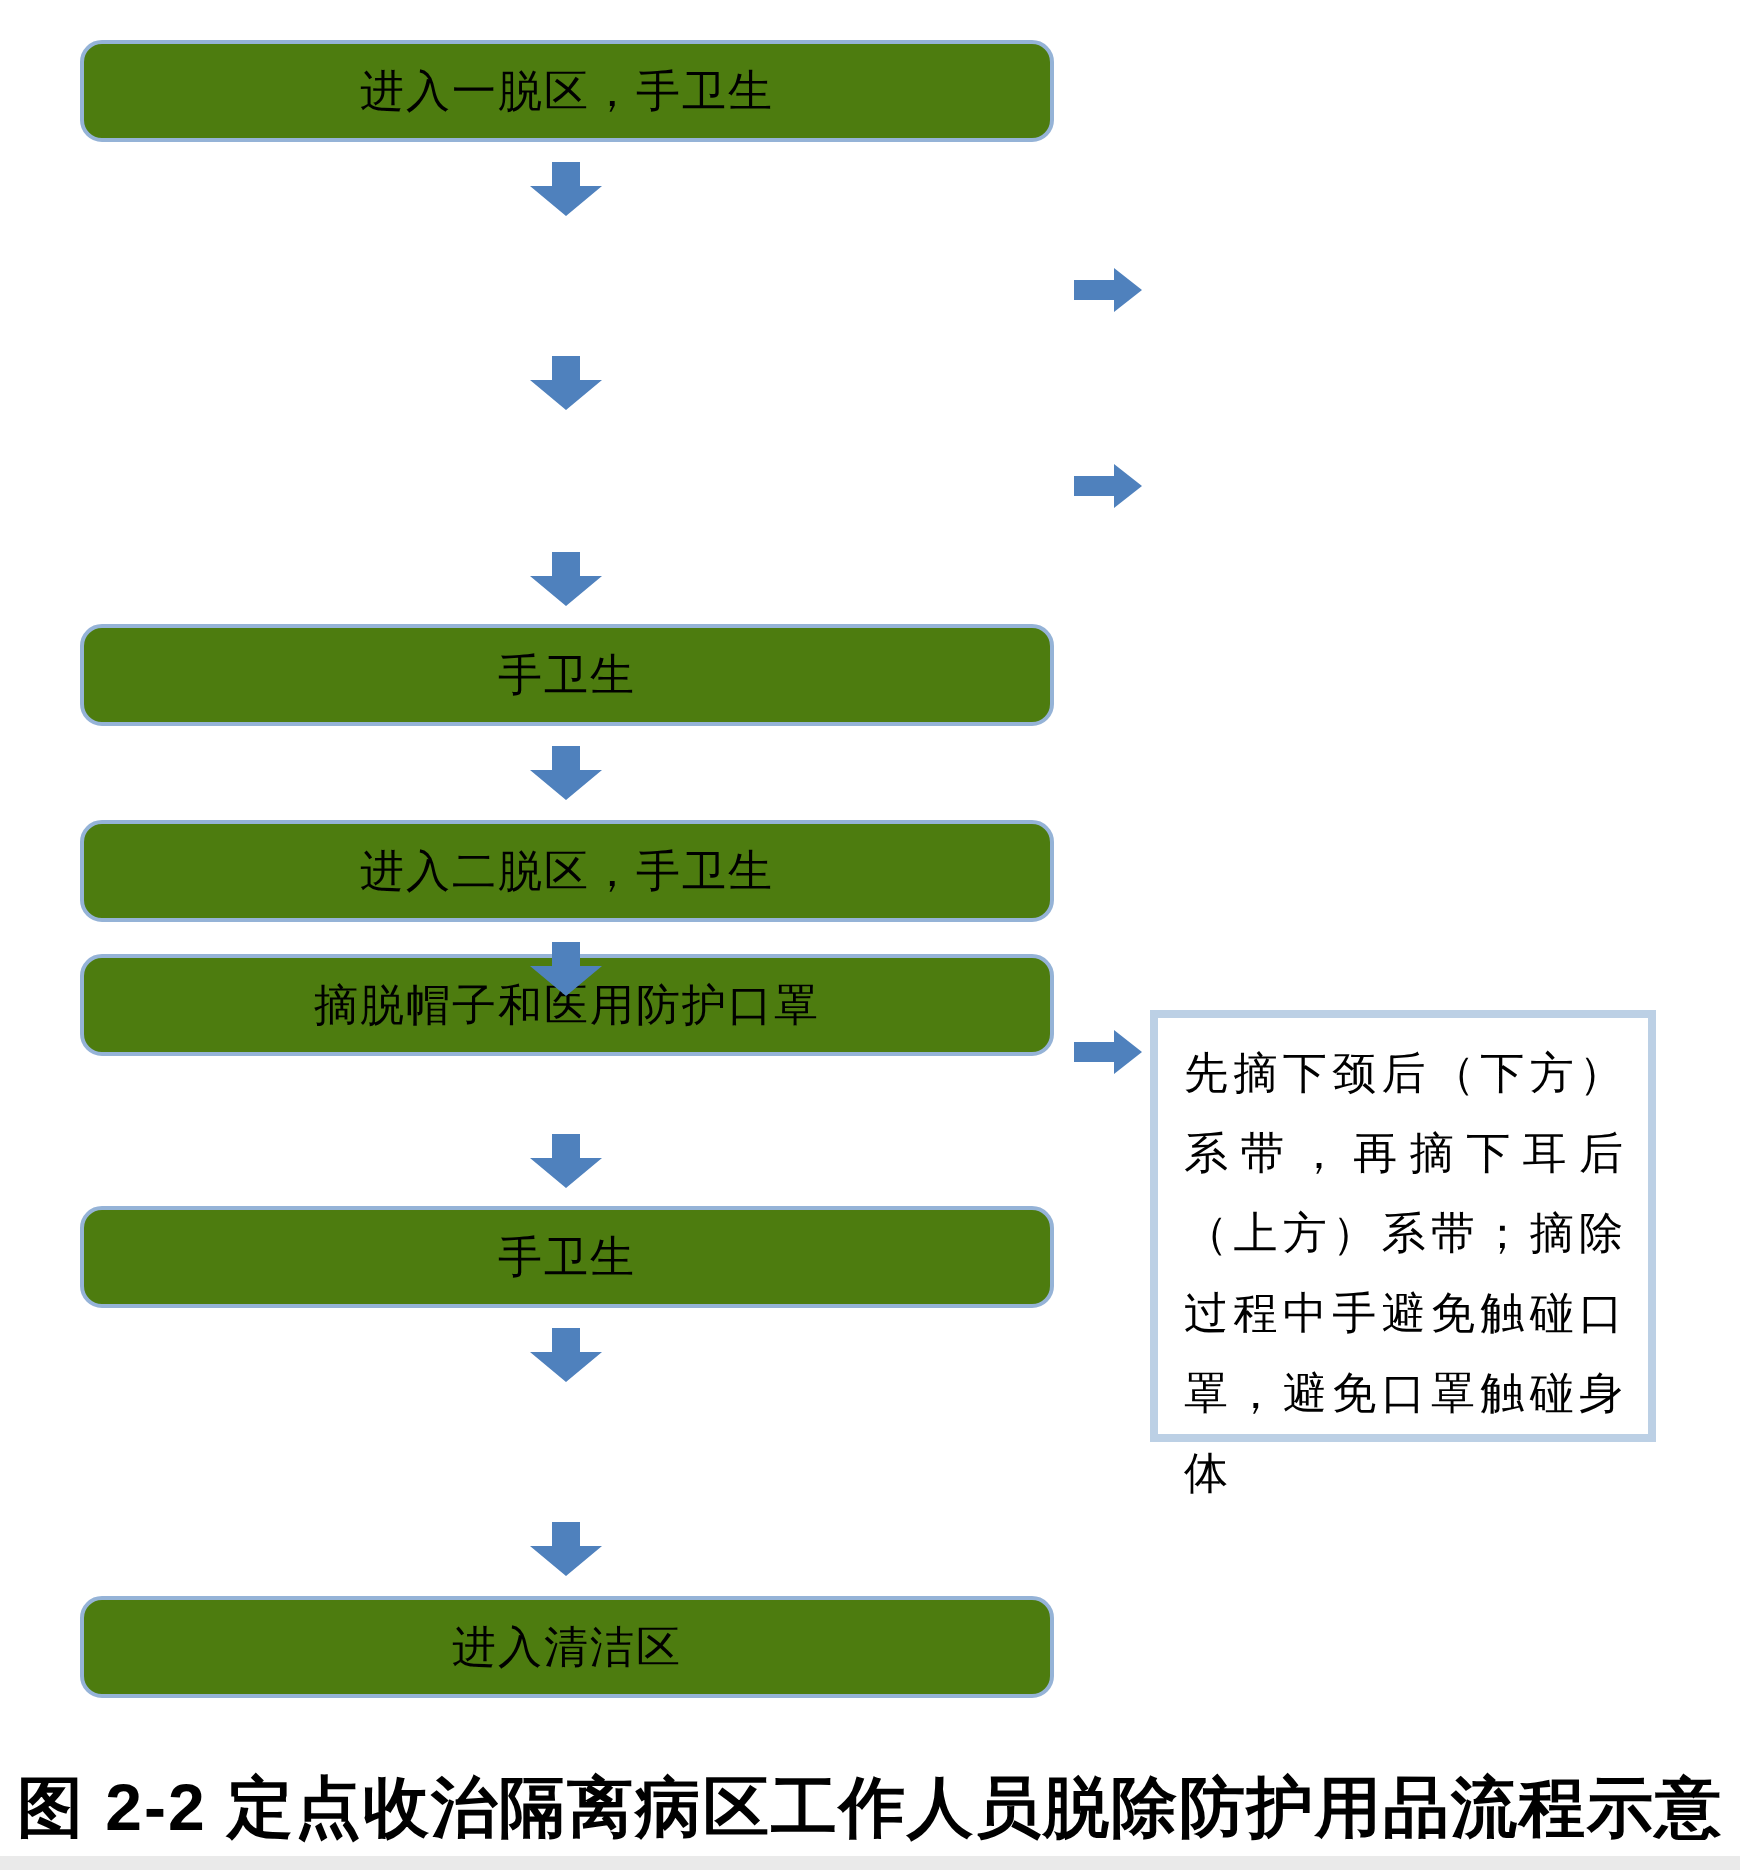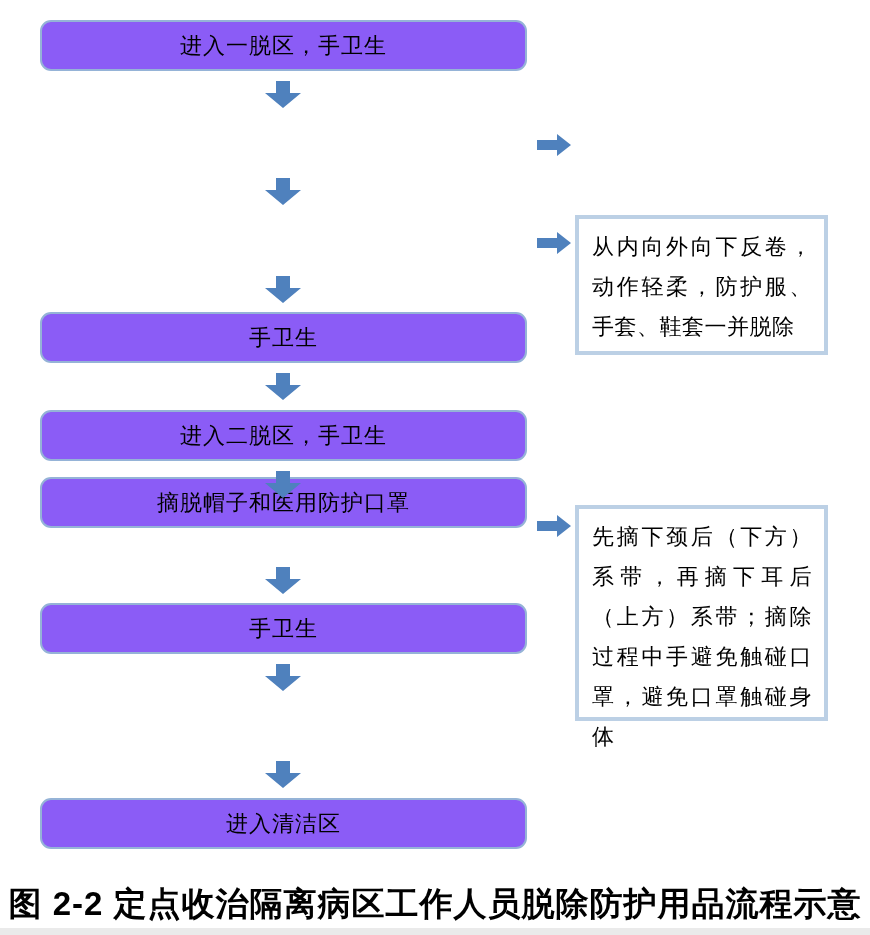--- a/index.html
+++ b/index.html
@@ -17,21 +17,21 @@
     background: #ffffff;
     overflow: hidden;
     font-family: "Liberation Serif", "DejaVu Serif", serif;
     color: var(--text);
   }
   .flow-box {
     position: absolute;
     left: 40px;
     width: 487px;
     height: 51px;
-    background: #8b5cf6;
+    background: #4d7c0f;
     border: 2px solid var(--step-border);
     border-radius: 11px;
     display: flex;
     align-items: center;
     justify-content: center;
     font-size: 22px;
     letter-spacing: 1px;
   }
   .down-arrow {
     position: absolute;
@@ -130,20 +130,19 @@
   <svg class="right-arrow" style="top:134px" viewBox="0 0 34 22">
       <polygon class="arrow-shape" points="0,6 20,6 20,0 34,11 20,22 20,16 0,16"></polygon>
     </svg>
   <svg class="right-arrow" style="top:232px" viewBox="0 0 34 22">
       <polygon class="arrow-shape" points="0,6 20,6 20,0 34,11 20,22 20,16 0,16"></polygon>
     </svg>
   <svg class="right-arrow" style="top:515px" viewBox="0 0 34 22">
       <polygon class="arrow-shape" points="0,6 20,6 20,0 34,11 20,22 20,16 0,16"></polygon>
     </svg>
 
-  <div class="note-box" style="top:215px;height:140px"><span>从内向外向下反卷，动作轻柔，防护服、手套、鞋套一并脱除</span></div>
   <div class="note-box" style="top:505px;height:216px"><span>先摘下颈后（下方）系带，再摘下耳后（上方）系带；摘除过程中手避免触碰口罩，避免口罩触碰身体</span></div>
 
   <div class="caption">图 2-2 定点收治隔离病区工作人员脱除防护用品流程示意图</div>
 
   <div class="bottom-strip"></div>
 
 </div>
 
 </body></html>

